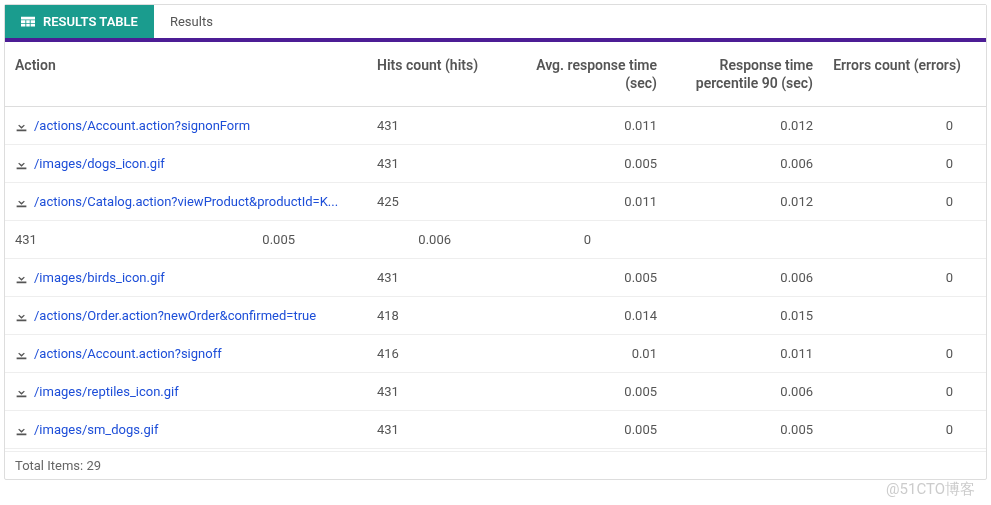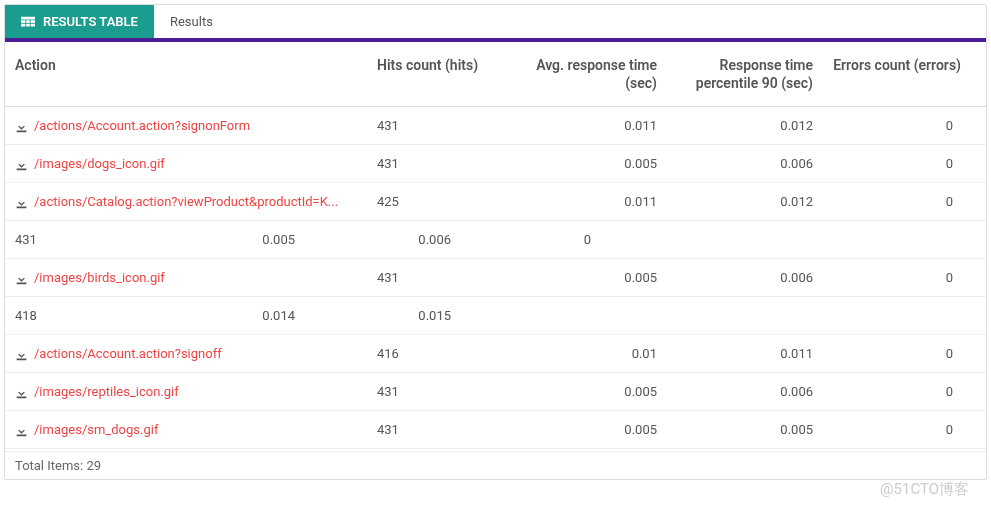--- a/index.html
+++ b/index.html
@@ -64,35 +64,35 @@
 .row {
   display: flex;
   border-bottom: 1px solid #eee;
   font-size: 13px;
   color: #555;
   align-items: center;
 }
 .row .col { padding: 11px 10px; }
 .row .col.action {
   display: flex;
-  align-items: flex-end;
+  align-items: center;
   gap: 6px;
-  color: #ef4444;
+  color: #1d4ed8;
 }
 .row .col.err { padding-right: 18px; }
 .dl-icon { width: 13px; height: 13px; fill: #555; flex-shrink: 0; }
 .footer {
   padding: 6px 10px;
   font-size: 13px;
   color: #666;
   border-top: 1px solid #eee;
 }
 .watermark {
   position: fixed;
-  right: 22px;
+  right: 16px;
   bottom: 6px;
   color: #ccc;
   font-size: 15px;
   pointer-events: none;
 }
 </style>
 </head>
 <body>
 
 <div class="panel">
@@ -167,20 +167,26 @@
                 <path d="M8 1v8.5L5 7l-1 1 4 4 4-4-1-1-3 2.5V1H8zM2 13h12v2H2v-2z"></path>
               </svg>
               <span>/images/birds_icon.gif</span>
             </div>
             <div class="col hits">431</div>
             <div class="col avg">0.005</div>
             <div class="col p90">0.006</div>
             <div class="col err">0</div>
           </div>
           <div class="row">
+            <div class="col action">
+              <svg class="dl-icon" viewBox="0 0 16 16">
+                <path d="M8 1v8.5L5 7l-1 1 4 4 4-4-1-1-3 2.5V1H8zM2 13h12v2H2v-2z"></path>
+              </svg>
+              <span>/actions/Order.action?newOrder&amp;confirmed=true</span>
+            </div>
             <div class="col hits">418</div>
             <div class="col avg">0.014</div>
             <div class="col p90">0.015</div>
           </div>
           <div class="row">
             <div class="col action">
               <svg class="dl-icon" viewBox="0 0 16 16">
                 <path d="M8 1v8.5L5 7l-1 1 4 4 4-4-1-1-3 2.5V1H8zM2 13h12v2H2v-2z"></path>
               </svg>
               <span>/actions/Account.action?signoff</span>

